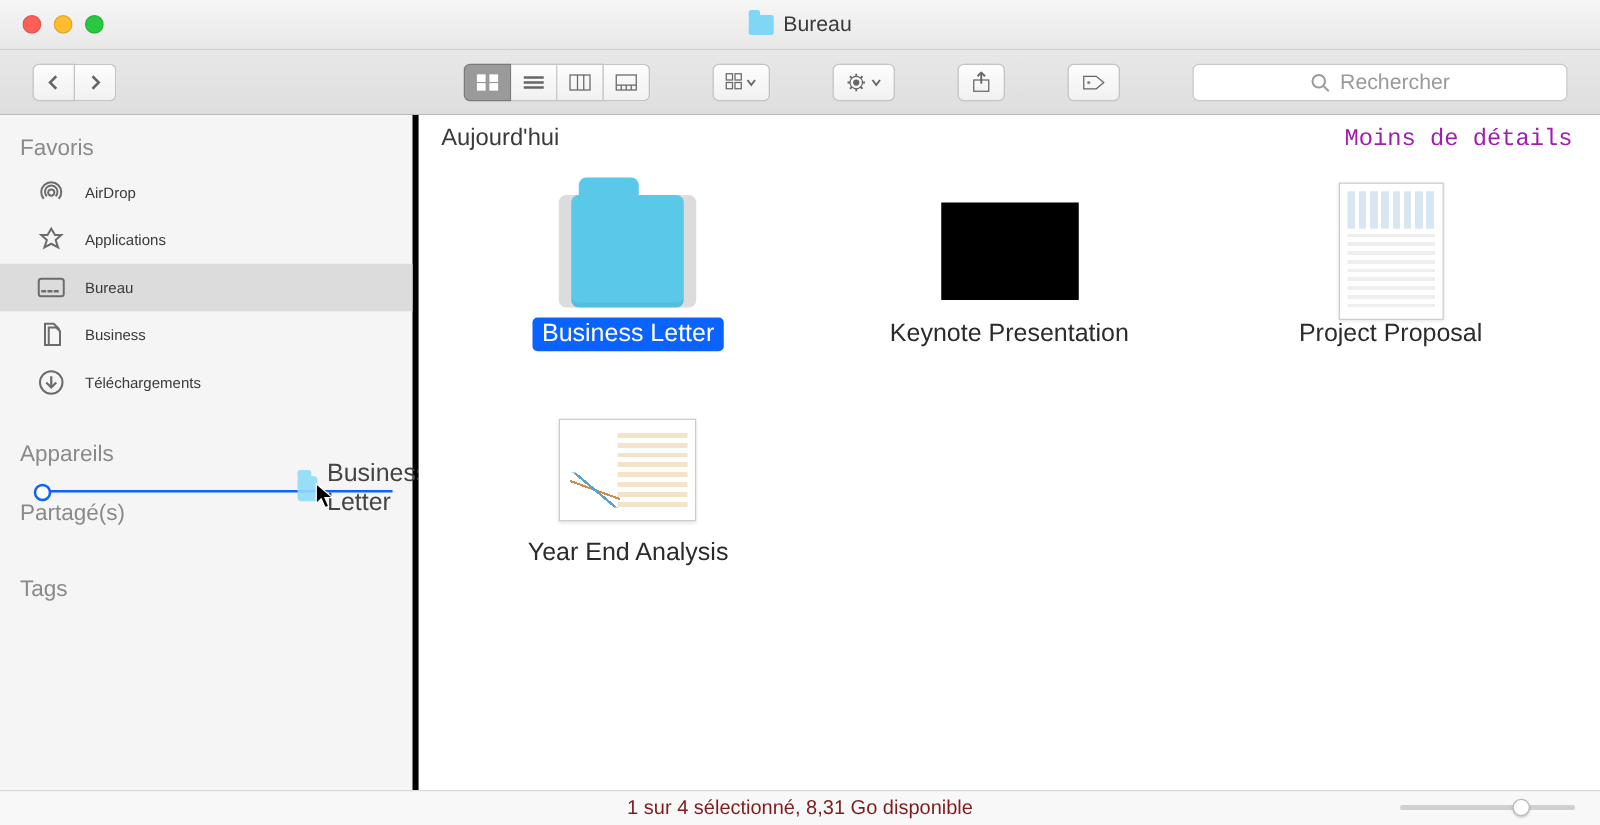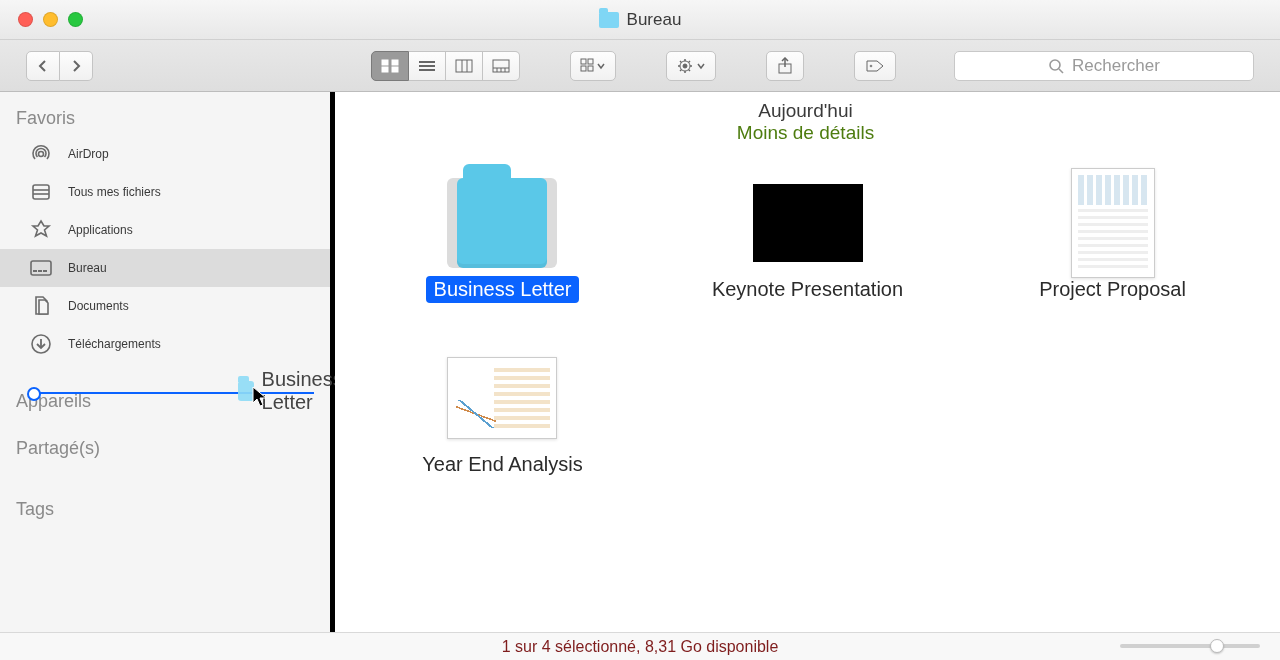--- a/index.html
+++ b/index.html
@@ -82,23 +82,23 @@
   .drag-ghost .mini{width:24px;height:20px;background:#8fdcf7;border-radius:3px;position:relative;opacity:.9;}
   .drag-ghost .mini:before{content:"";position:absolute;top:-5px;left:0;width:11px;height:6px;background:#8fdcf7;border-radius:2px 2px 0 0;}
   .cursor{
     position:absolute;left:252px;top:294px;width:0;height:0;
   }
   .cursor svg{position:absolute;}
   
   .content{ flex:1; position:relative; background:#fff;}
   .content-head{
     display:flex; justify-content:space-between; align-items:center;
-    padding:8px 22px 4px 18px; font-size:19px; color:#3a3a3a;flex-direction:column;
-  }
-  .content-head .right{ color:#4d7c0f; font-size:19px;}
+    padding:8px 22px 4px 18px; font-size:19px; color:#3a3a3a;
+  }
+  .content-head .right{ color:#a21caf; font-size:19px;font-family:Liberation Mono, monospace;}
   .grid{
     padding:30px 30px; display:grid; grid-template-columns:repeat(3,1fr);
     row-gap:50px; column-gap:30px; justify-items:center;
   }
   .item{ display:flex; flex-direction:column; align-items:center; gap:8px; font-size:20px; color:#2b2b2b;}
   .item .thumb{width:110px;height:90px;display:flex;align-items:center;justify-content:center;}
   .item.sel .thumb{background:#dcdcdc;border-radius:6px;padding:6px 10px;}
   .item .name{padding:2px 8px;border-radius:4px;white-space:nowrap;}
   .item.sel .name{background:#0a63ff;color:#fff;}
   .folder-lg{width:120px;height:90px;background:#5ac8e8;border-radius:6px;position:relative;box-shadow:inset 0 -4px 0 rgba(0,0,0,.05);}
@@ -253,30 +253,20 @@
       <span class="ic">
         <svg width="22" height="22" viewBox="0 0 22 22">
             <circle cx="11" cy="11" r="2.5"></circle>
             <path d="M5 16a8 8 0 1 1 12 0"></path>
             <path d="M7.5 14a5 5 0 1 1 7 0"></path>
           </svg>
       </span>
       <span class="lbl">AirDrop</span>
     </div>
 
-    <div class="sb-item">
-      <span class="ic">
-        <svg width="22" height="20" viewBox="0 0 22 20">
-            <rect x="3" y="3" width="16" height="14" rx="2"></rect>
-            <line x1="3" y1="8" x2="19" y2="8"></line>
-            <line x1="3" y1="12" x2="19" y2="12"></line>
-          </svg>
-      </span>
-      <span class="lbl">Tous mes fichiers</span>
-    </div>
 
     <div class="sb-item">
       <span class="ic">
         <svg width="22" height="22" viewBox="0 0 22 22">
             <path d="M11 2l3 5h5l-4.5 4 2 6L11 14l-5.5 3 2-6L3 7h5z"></path>
           </svg>
       </span>
       <span class="lbl">Applications</span>
     </div>
 
@@ -292,21 +282,21 @@
       <span class="lbl">Bureau</span>
     </div>
 
     <div class="sb-item">
       <span class="ic">
         <svg width="20" height="22" viewBox="0 0 20 22">
             <path d="M5 2h7l4 4v13H5z"></path>
             <path d="M8 5h6l3 3v11H8z" fill="#f5f5f5"></path>
           </svg>
       </span>
-      <span class="lbl">Documents</span>
+      <span class="lbl">Business</span>
     </div>
 
     <div class="sb-item">
       <span class="ic">
         <svg width="22" height="22" viewBox="0 0 22 22">
             <circle cx="11" cy="11" r="9"></circle>
             <polyline points="11,6 11,14" stroke-width="1.8"></polyline>
             <polyline points="7,11 11,15 15,11" stroke-width="1.8"></polyline>
           </svg>
       </span>

